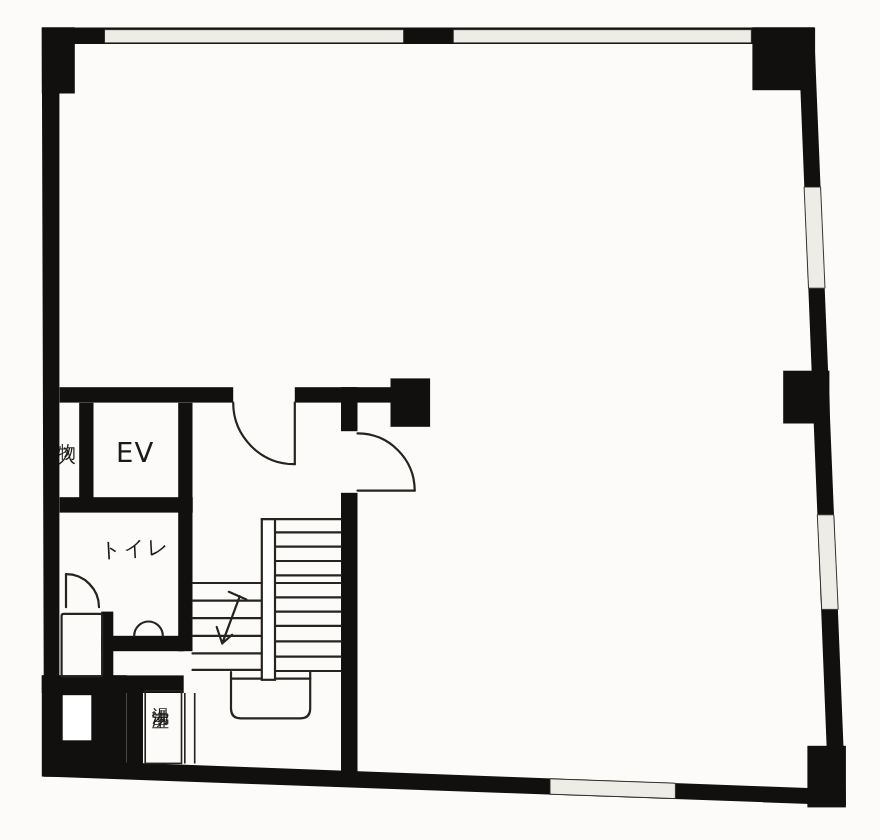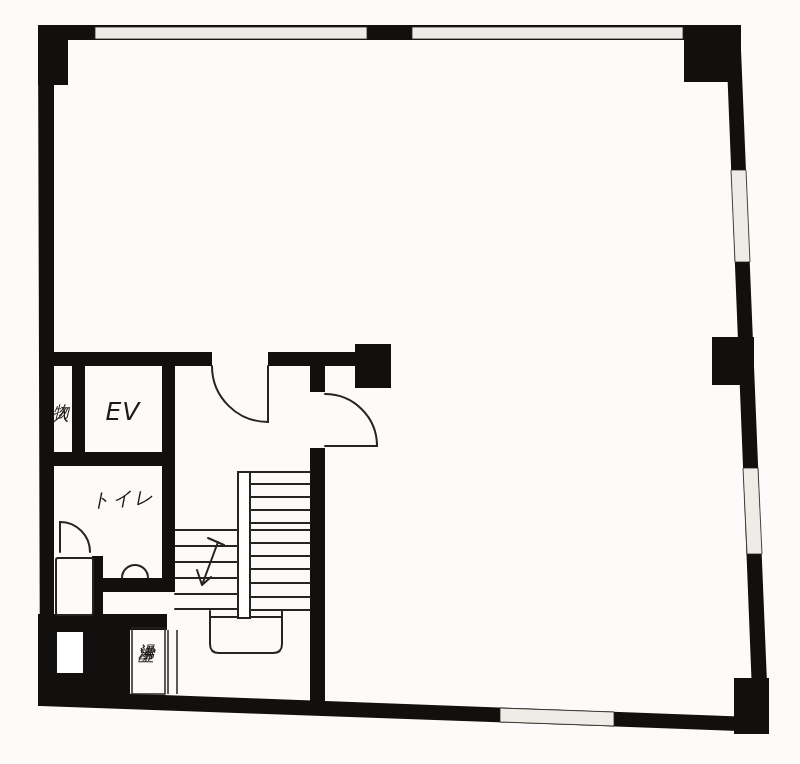--- a/index.html
+++ b/index.html
@@ -1,20 +1,19 @@
 <!DOCTYPE html>
 <html style="--wall: #171513; --line: #2b2824; --paper: #fcfbf9; --window: #e9e7e1;"><head>
 <meta charset="utf-8">
 <style>
   html,body{margin:0;padding:0;background:#fff;}
   .stage{
     position:relative;width:800px;height:764px;
     background:var(--paper,#fcfbf9);overflow:hidden;
     font-family:"DejaVu Sans",sans-serif;
-    font-style:italic;
   }
   .plan-svg{position:absolute;left:0;top:0;filter:blur(.4px) contrast(1.05);}
   .wall{fill:var(--wall,#171513);stroke:none;}
   .ln{fill:none;stroke:var(--line,#2b2824);stroke-width:2;stroke-linecap:round;}
   .thin{fill:none;stroke:var(--line,#2b2824);stroke-width:1.5;}
   .boxln{fill:none;stroke:var(--line,#2b2824);stroke-width:2;}
   .paperfill{fill:var(--paper,#fcfbf9);stroke:var(--line,#2b2824);stroke-width:2;}
   .notch{fill:var(--paper,#fcfbf9);stroke:none;}
   .win{fill:var(--window,#e9e7e1);stroke:var(--line,#2b2824);stroke-width:.8;}
   .lbl{

